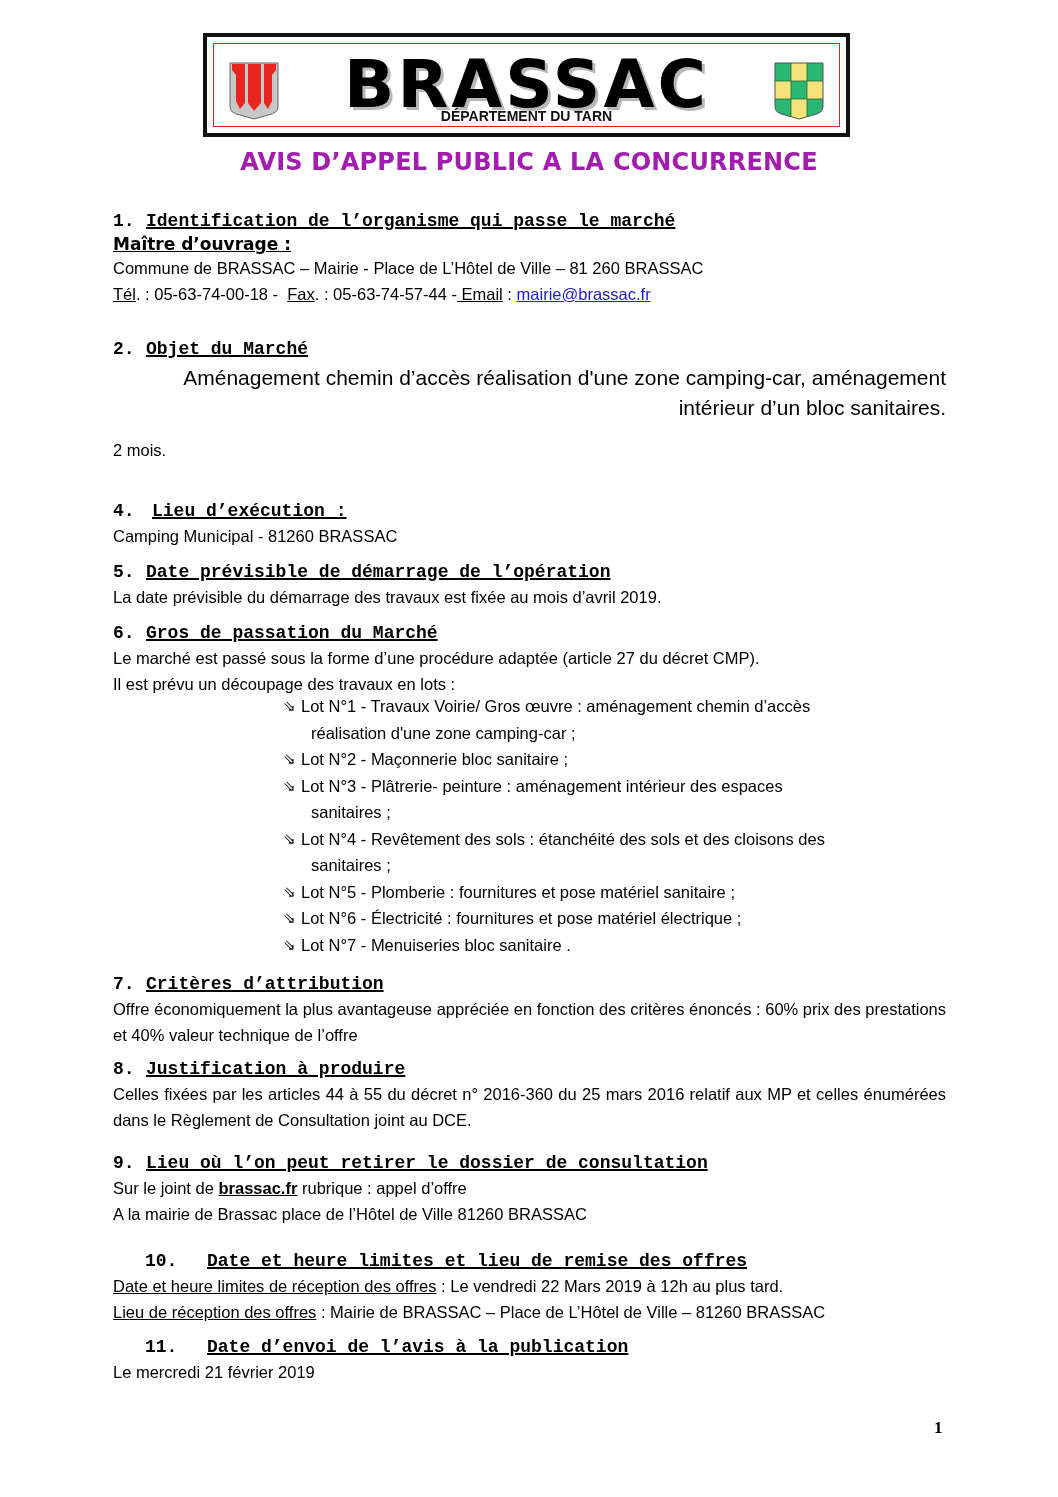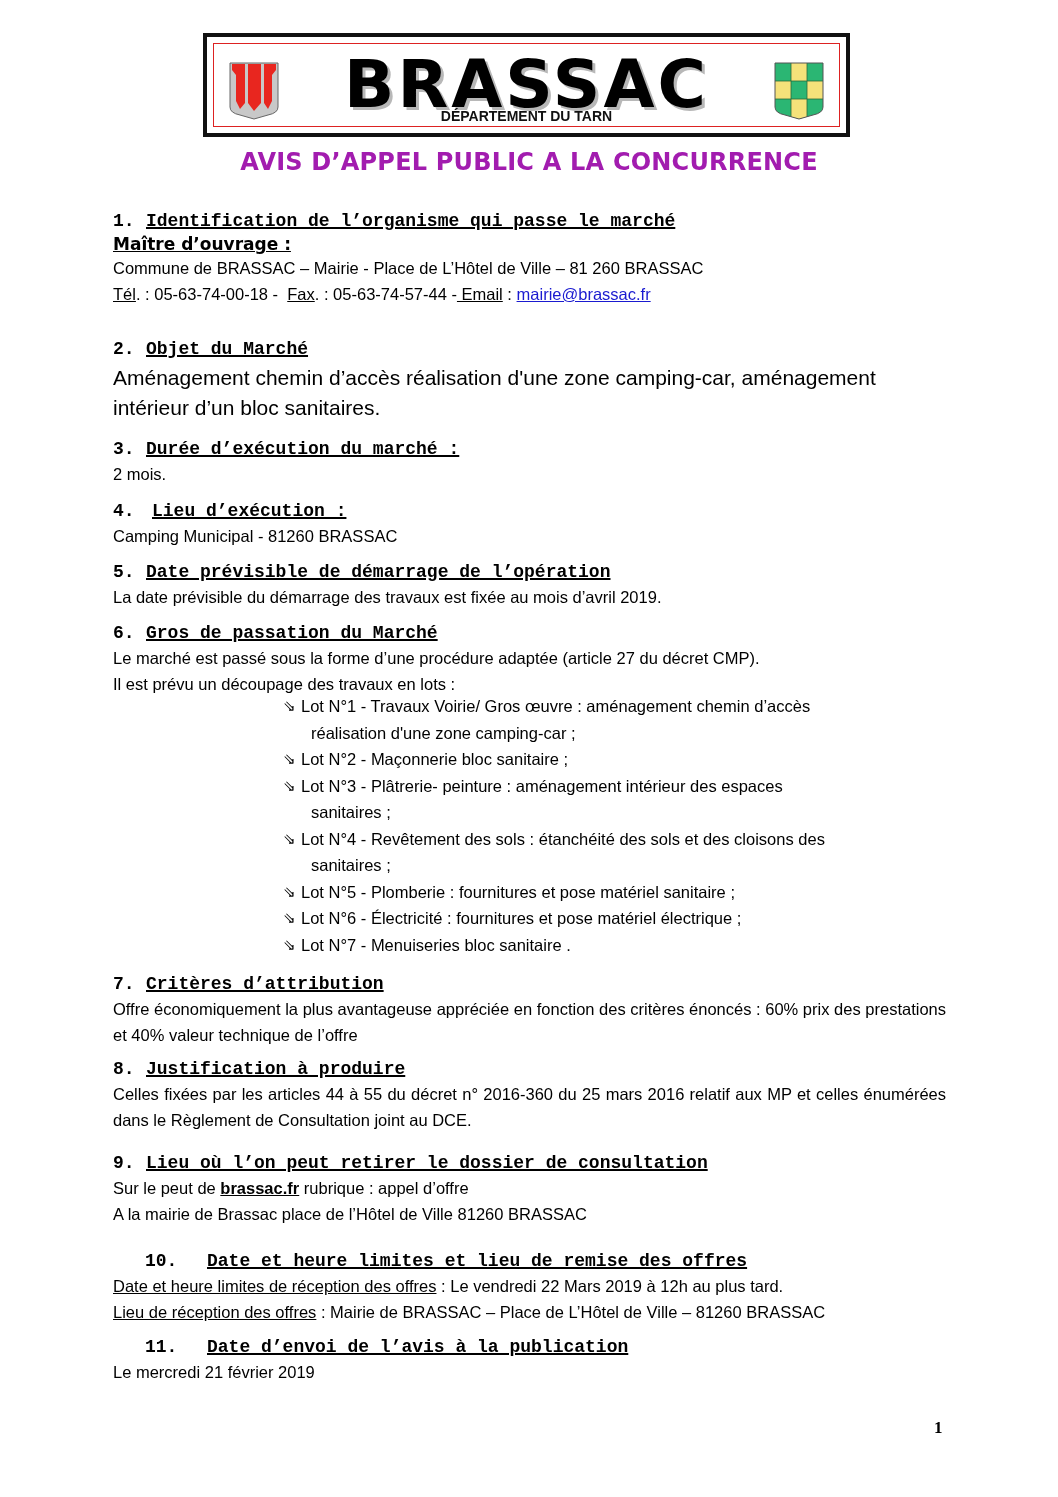--- a/index.html
+++ b/index.html
@@ -87,27 +87,24 @@
     <div class="t">Commune de BRASSAC – Mairie - Place de L’Hôtel de Ville – 81 260 BRASSAC</div>
     <div class="t">
       <span class="ul">Tél</span><span style="white-space:pre">. : 05-63-74-00-18 -  </span><span class="ul">Fax</span><span>. : 05-63-74-57-44 -</span><span class="ul" style="white-space:pre"> Email</span><span style="white-space:pre"> : </span><span class="link">mairie@brassac.fr</span>
     </div>
   </div>
 
   <div class="blk" style="top:337px;">
     <div class="h">
       <span class="num">2.</span><span class="ttl">Objet du Marché</span>
     </div>
-    <div class="big" style="margin-top:2px;">Aménagement chemin d’accès réalisation d'une zone camping-car, aménagement intérieur d’un bloc sanitaires.</div>
+    <div class="big" style="margin-top:2px;text-align:right;">Aménagement chemin d’accès réalisation d'une zone camping-car, aménagement intérieur d’un bloc sanitaires.</div>
   </div>
 
   <div class="blk" style="top:437px;">
-    <div class="h">
-      <span class="num">3.</span><span class="ttl">Durée d’exécution du marché :</span>
-    </div>
     <div class="t">2 mois.</div>
   </div>
 
   <div class="blk" style="top:499px;">
     <div class="h">
       <span class="num" style="width:39px">4.</span><span class="ttl">Lieu d’exécution :</span>
     </div>
     <div class="t">Camping Municipal - 81260 BRASSAC</div>
   </div>
 
@@ -172,21 +169,21 @@
       <span class="num">8.</span><span class="ttl">Justification à produire</span>
     </div>
     <div class="t just">Celles fixées par les articles 44 à 55 du décret n° 2016-360 du 25 mars 2016 relatif aux MP et celles énumérées dans le Règlement de Consultation joint au DCE.</div>
   </div>
 
   <div class="blk" style="top:1151px;">
     <div class="h">
       <span class="num">9.</span><span class="ttl">Lieu où l’on peut retirer le dossier de consultation</span>
     </div>
     <div class="t">
-      <span style="white-space:pre">Sur le peut de </span><span class="bold-u">brassac.fr</span><span style="white-space:pre"> rubrique : appel d’offre</span>
+      <span style="white-space:pre">Sur le joint de </span><span class="bold-u">brassac.fr</span><span style="white-space:pre"> rubrique : appel d’offre</span>
     </div>
     <div class="t">A la mairie de Brassac place de l’Hôtel de Ville 81260 BRASSAC</div>
   </div>
 
   <div class="blk" style="top:1249px;">
     <div class="h">
       <span class="num wide">10.</span><span class="ttl">Date et heure limites et lieu de remise des offres</span>
     </div>
     <div class="t">
       <span class="ul">Date et heure limites de réception des offres</span><span style="white-space:pre"> : Le vendredi 22 Mars 2019 à 12h au plus tard.</span>

